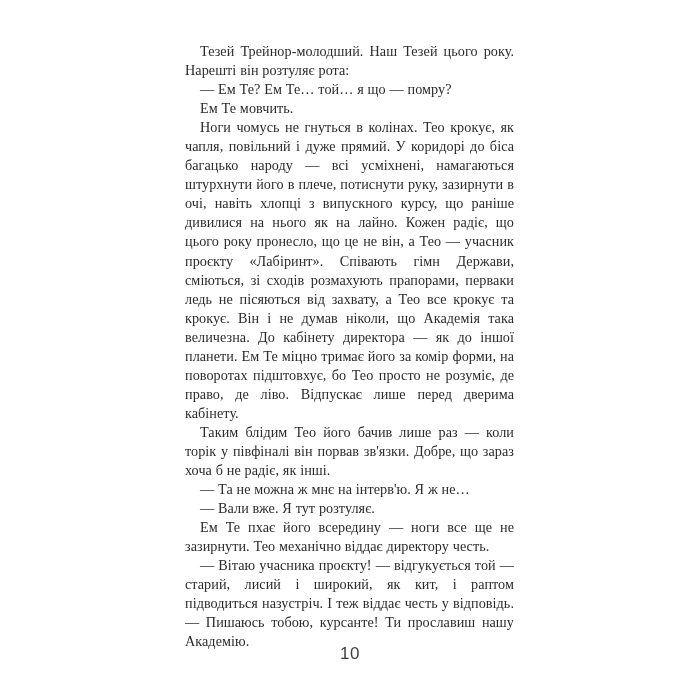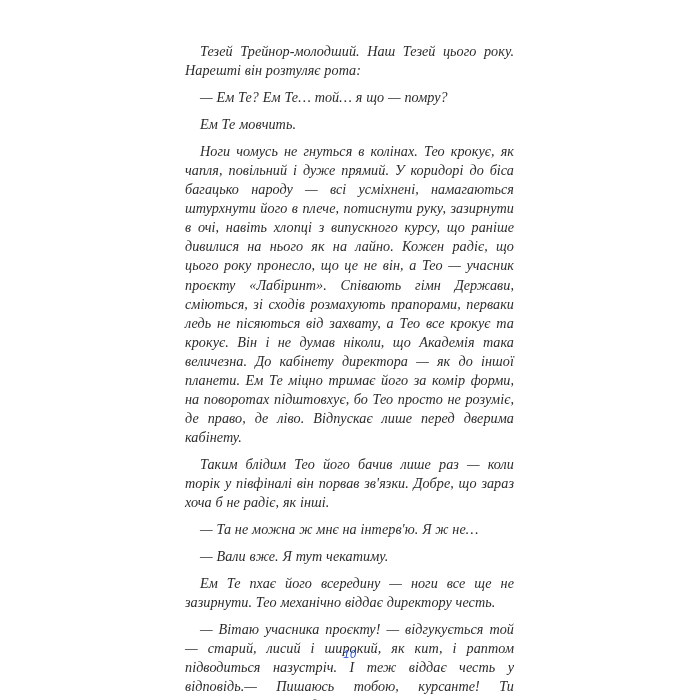--- a/index.html
+++ b/index.html
@@ -16,21 +16,20 @@
     color: #2b2b2b;
     -webkit-font-smoothing: antialiased;
   }
 
   .page {
     position: relative;
     width: 700px;
     height: 532px;
     box-sizing: border-box;
     background: #ffffff;
-    font-style: italic;
   }
 
   .text-block {
     position: absolute;
     left: 185px;
     top: 42px;
     width: 329px;
   }
 
   .para {
@@ -39,47 +38,47 @@
     text-indent: 15px;
     text-align: justify;
     font-size: 14.2px;
     line-height: 19.05px;
     letter-spacing: 0.05px;
     word-spacing: 0.2px;
     hyphens: manual;
   }
 
   
-  .para + .para { margin-top: 8px; }
+  .para + .para { margin-top: 0; }
 
   .page-number {
     position: absolute;
     left: 0;
     right: 0;
     top: 645px;
     text-align: center;
-    font-size: 11px;
+    font-size: 17px;
     line-height: 18px;
-    color: #1d4ed8;
+    color: #404040;
     font-family: "Liberation Sans", "DejaVu Sans", sans-serif;
     letter-spacing: 0.6px;
   }
 </style>
 </head>
 <body>
 
 <div class="page">
 
   <div class="text-block">
     <p class="para">Тезей Трейнор-молодший. Наш Тезей цього року. Нарешті він розтуляє рота:</p>
     <p class="para">— Ем Те? Ем Те… той… я що — помру?</p>
     <p class="para">Ем Те мовчить.</p>
     <p class="para">Ноги чомусь не гнуться в колінах. Тео крокує, як чапля, повільний і дуже прямий. У коридорі до біса багацько народу — всі усміхнені, намагаються штурхнути його в плече, потиснути руку, зазирнути в очі, навіть хлопці з випускного курсу, що раніше дивилися на нього як на лайно. Кожен радіє, що цього року пронесло, що це не він, а Тео — учасник проєкту «Лабіринт». Співають гімн Держави, сміються, зі сходів розмахують прапорами, перваки ледь не пісяються від захвату, а Тео все крокує та крокує. Він і не думав ніколи, що Академія така величезна. До кабінету директора — як до іншої планети. Ем Те міцно тримає його за комір форми, на поворотах підштовхує, бо Тео просто не розуміє, де право, де ліво. Відпускає лише перед дверима кабінету.</p>
     <p class="para">Таким блідим Тео його бачив лише раз — коли торік у півфіналі він порвав зв'язки. Добре, що зараз хоча б не радіє, як інші.</p>
     <p class="para">— Та не можна ж мнє на інтерв'ю. Я ж не…</p>
-    <p class="para">— Вали вже. Я тут чекатиму.</p>
+    <p class="para">— Вали вже. Я тут розтуляє.</p>
     <p class="para">Ем Те пхає його всередину — ноги все ще не зазирнути. Тео механічно віддає директору честь.</p>
     <p class="para">— Вітаю учасника проєкту! — відгукується той — старий, лисий і широкий, як кит, і раптом підводиться назустріч. І теж віддає честь у відповідь.— Пишаюсь тобою, курсанте! Ти прославиш нашу Академію.</p>
   </div>
 
   <div class="page-number">10</div>
 
 </div>
 
 </body></html>

